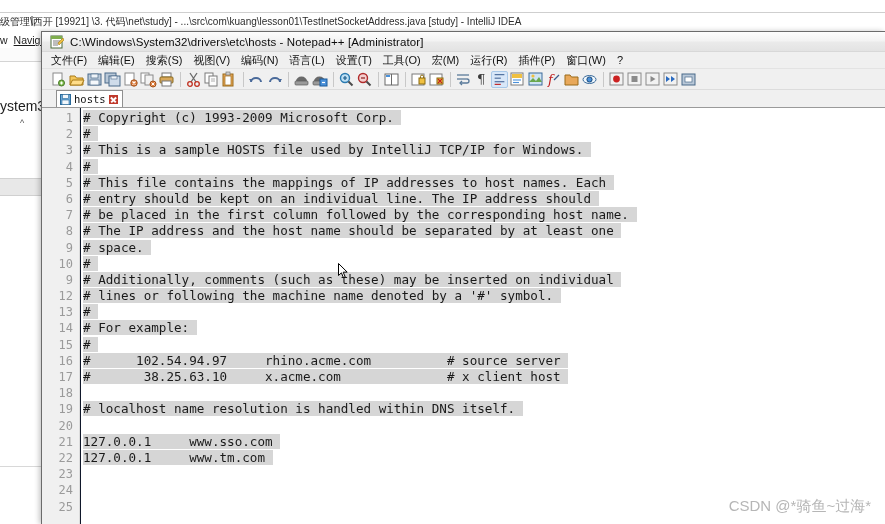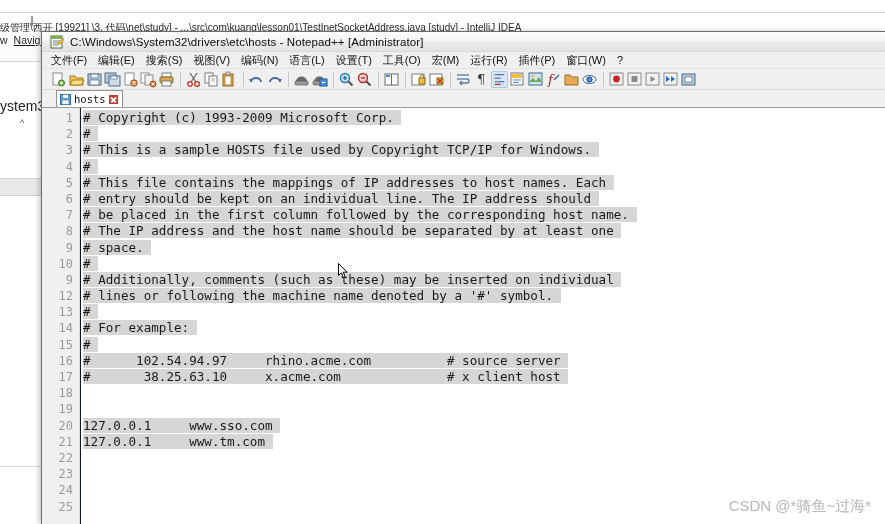--- a/index.html
+++ b/index.html
@@ -11,21 +11,21 @@
     font-family: "Liberation Sans", sans-serif;
   }
   #root { position: relative; width: 885px; height: 524px; background:#ffffff; }
 
   
   .idea-window {
     position: absolute; left:0; top:0; width:885px; height:524px;
     background:#ffffff;
   }
   .idea-titlebar {
-    position:absolute; left:0; top:20px; width:885px; height:16px;
+    position:absolute; left:0; top:14px; width:885px; height:16px;
     font-size:10px; color:#2b2b2b; line-height:16px;
     white-space:nowrap; overflow:hidden;
     padding-left:0px;
   }
   .idea-menubar {
     position:absolute; left:0; top:32px; width:44px; height:16px;
     font-size:10.5px; color:#1c1c1c; line-height:16px; white-space:nowrap;
     overflow:hidden;
   }
   .idea-menubar .mi { margin-right:6px; }
@@ -424,36 +424,37 @@
           <div class="ln">20</div>
           <div class="ln">21</div>
           <div class="ln">22</div>
           <div class="ln">23</div>
           <div class="ln">24</div>
           <div class="ln">25</div>
         </div>
       <div class="codearea" id="codearea">
           <div class="codeline"><span class="hl"># Copyright (c) 1993-2009 Microsoft Corp. </span></div>
           <div class="codeline"><span class="hl"># </span></div>
-          <div class="codeline"><span class="hl"># This is a sample HOSTS file used by Copyright TCP/IP for Windows. </span></div>
+          <div class="codeline"><span class="hl"># This is a sample HOSTS file used by IntelliJ TCP/IP for Windows. </span></div>
           <div class="codeline"><span class="hl"># </span></div>
           <div class="codeline"><span class="hl"># This file contains the mappings of IP addresses to host names. Each </span></div>
           <div class="codeline"><span class="hl"># entry should be kept on an individual line. The IP address should </span></div>
           <div class="codeline"><span class="hl"># be placed in the first column followed by the corresponding host name. </span></div>
           <div class="codeline"><span class="hl"># The IP address and the host name should be separated by at least one </span></div>
           <div class="codeline"><span class="hl"># space. </span></div>
           <div class="codeline"><span class="hl"># </span></div>
           <div class="codeline"><span class="hl"># Additionally, comments (such as these) may be inserted on individual </span></div>
           <div class="codeline"><span class="hl"># lines or following the machine name denoted by a '#' symbol. </span></div>
           <div class="codeline"><span class="hl"># </span></div>
           <div class="codeline"><span class="hl"># For example: </span></div>
           <div class="codeline"><span class="hl"># </span></div>
           <div class="codeline"><span class="hl">#      102.54.94.97     rhino.acme.com          # source server </span></div>
           <div class="codeline"><span class="hl">#       38.25.63.10     x.acme.com              # x client host </span></div>
           <div class="codeline">&nbsp;</div>
+          <div class="codeline"><span class="hl"># localhost name resolution is handled within DNS itself. </span></div>
           <div class="codeline">&nbsp;</div>
           <div class="codeline"><span class="hl">127.0.0.1     www.sso.com </span></div>
           <div class="codeline"><span class="hl">127.0.0.1     www.tm.com </span></div>
           <div class="codeline">&nbsp;</div>
         </div>
 
       <div class="mouse-cursor">
         <svg width="11" height="17" viewBox="0 0 11 17">
           <path d="M0.5 0.5 L0.5 12.5 L3.4 9.8 L5.4 14.6 L7.2 13.8 L5.2 9.2 L9.2 9.1 Z" fill="#ffffff" stroke="#000000" stroke-width="1"></path>
         </svg>

